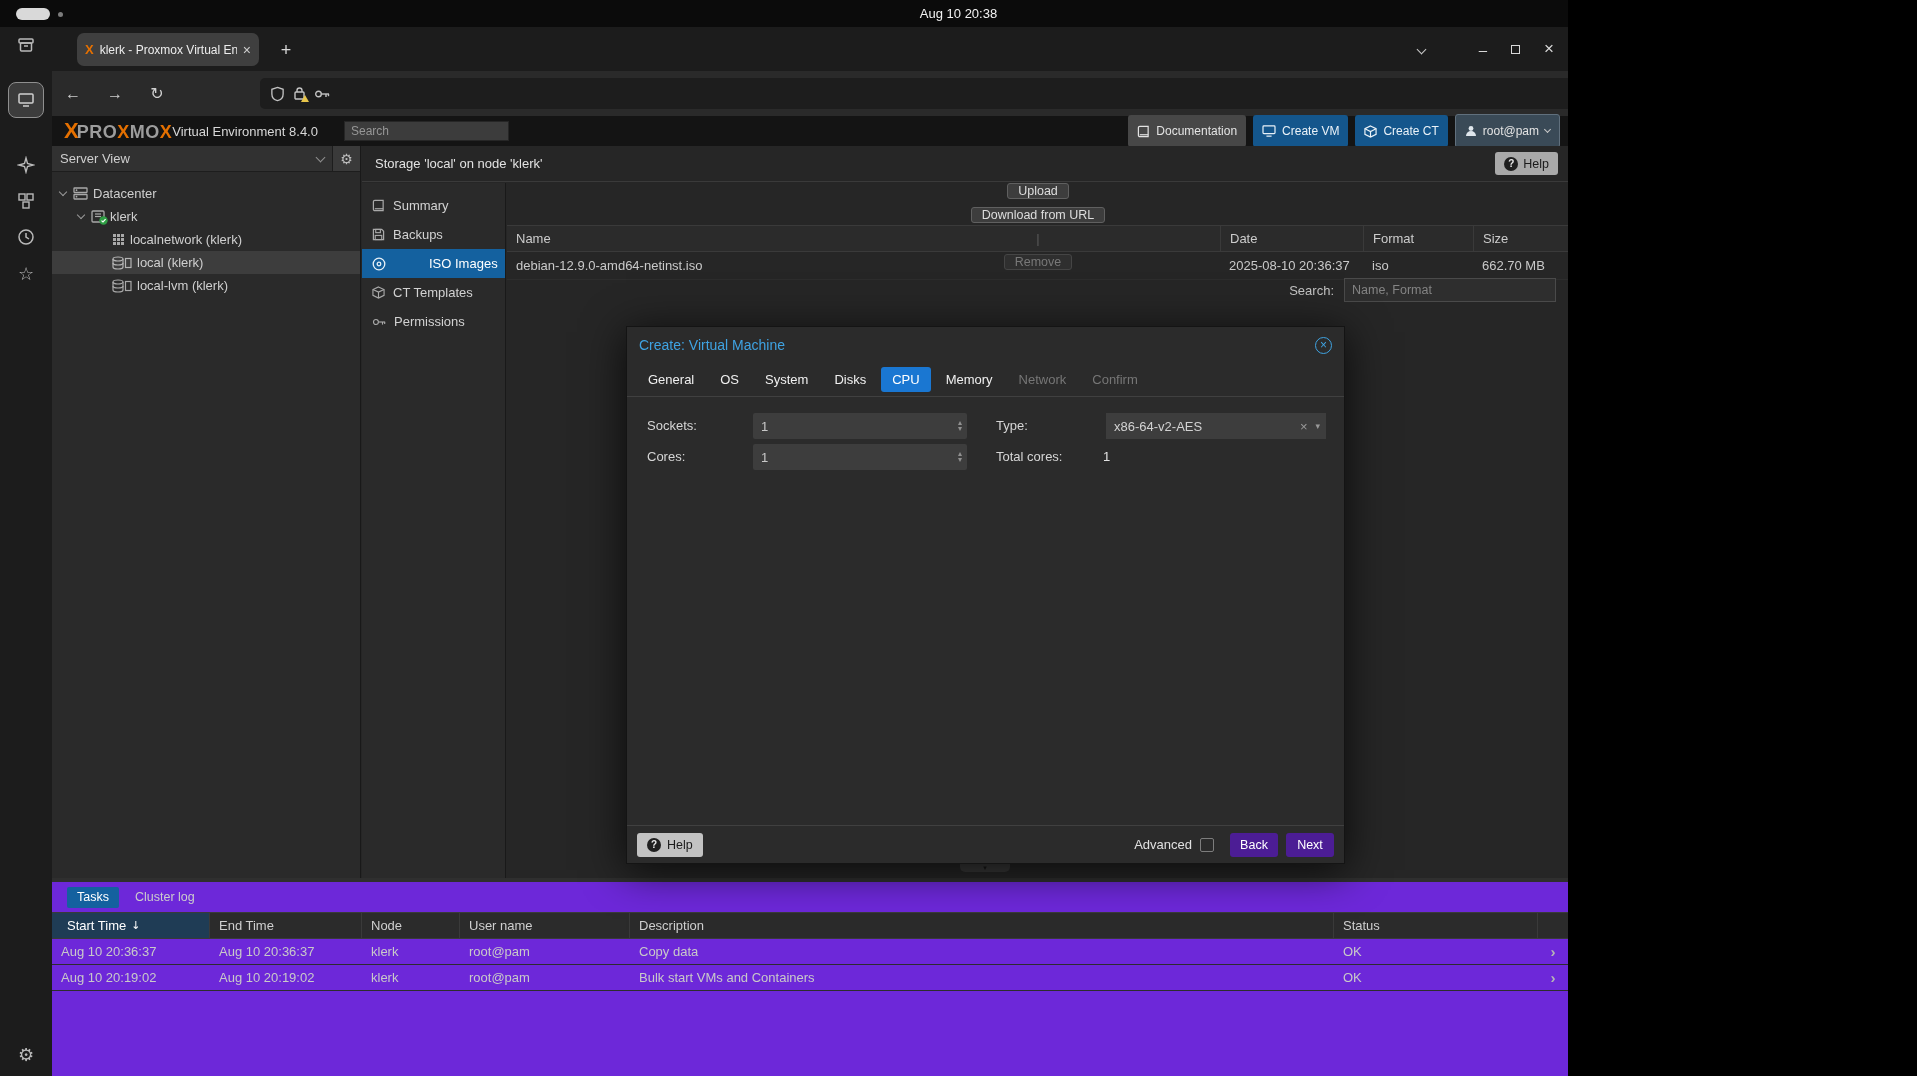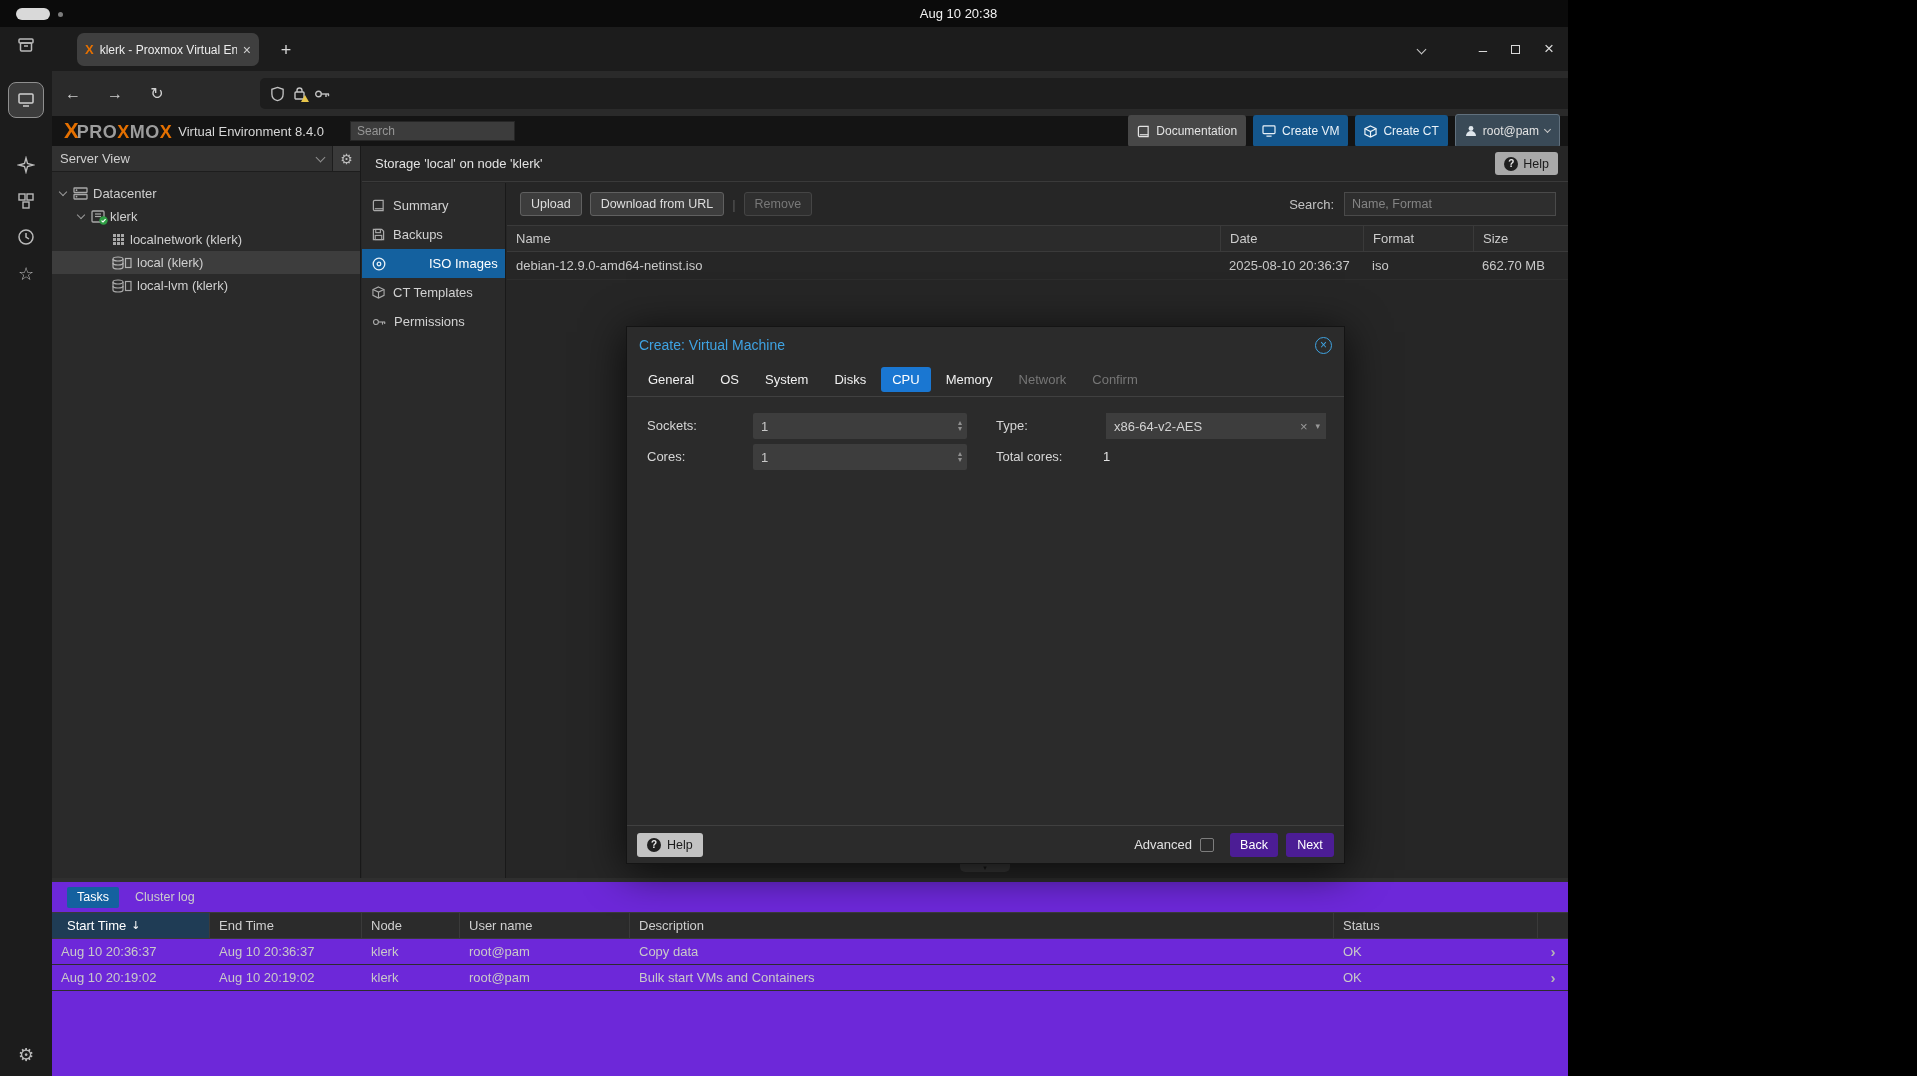--- a/index.html
+++ b/index.html
@@ -47,21 +47,21 @@
   .url-star { margin-left:auto; color:#cfcfcf; font-size:15px; }
   .chrome-right { position:absolute; right:10px; top:71px; height:45px; display:flex; align-items:center; gap:18px; color:#cfcfcf; }
 
   
   .pve { position:absolute; left:52px; top:116px; right:0; bottom:0; background:#262626; }
   .pve-header { position:absolute; left:0; top:0; right:0; height:30px; background:#141414; display:flex; align-items:center; padding:0 8px; }
   .logo { display:flex; align-items:baseline; margin-left:4px; }
   .logo-mark { color:#e57000; font-weight:bold; font-size:22px; letter-spacing:-2px; }
   .logo-t { font-weight:bold; font-size:18px; color:#9d9d9d; letter-spacing:0.5px; }
   .logo-o { font-weight:bold; font-size:18px; color:#e57000; letter-spacing:0.5px; }
-  .product { margin-left:6px; color:#d8d8d8; font-size:13px; }
+  .product { color:#d8d8d8; font-size:13px; }
   .pve-search { margin-left:26px; width:165px; height:20px; background:#3c3c3c; border:1px solid #262626; color:#d0d0d0; font-size:12px; padding:0 6px; }
   .pve-search::placeholder { color:#969696; }
   .hdr-right { margin-left:auto; display:flex; align-items:center; gap:7px; }
   .hbtn { height:22px; display:flex; align-items:center; gap:6px; padding:16px 9px; border-radius:3px; font-size:12px; }
   .hbtn-gray { background:#474747; color:#e3e3e3; }
   .hbtn-blue { background:#14568c; color:#eaf2f8; }
   .hbtn-user { background:#3a4a57; border:1px solid #61707d; color:#e3e3e3; }
 
   
   .tree-panel { position:absolute; left:0; top:30px; width:309px; bottom:198px; background:#2a2a2a; border-right:1px solid #191919; }
@@ -82,21 +82,21 @@
   .panel-title { color:#e2e2e2; font-size:13px; }
   .help-btn { margin-left:auto; height:23px; display:flex; align-items:center; gap:5px; padding:0 9px; background:#a9a9a9; color:#1b1b1b; border-radius:3px; font-size:12.5px; }
   .qmark { width:14px; height:14px; border-radius:50%; background:#1f1f1f; color:#e8e8e8; font-size:10px; display:flex; align-items:center; justify-content:center; font-weight:bold; }
 
   .cfg-menu { position:absolute; left:0; top:37px; width:144px; bottom:0; background:#2a2a2a; border-right:1px solid #191919; padding-top:8px; }
   .mitem { height:29px; display:flex; align-items:center; gap:8px; padding-left:10px; color:#d2d2d2; font-size:13px; }
   .mitem.selected { background:#14619f; color:#ffffff;gap:43px; }
   .mitem .mico { color:#a9a9a9; } .mitem.selected .mico { color:#e8f1f8; }
 
   .content { position:absolute; left:145px; top:37px; right:0; bottom:0; background:#262626; }
-  .toolbar { height:42px; display:flex; align-items:center; padding:0 12px 0 13px; gap:8px; }
+  .toolbar { height:42px; display:flex; align-items:center; padding:0 12px 0 13px; gap:8px;flex-direction:column; }
   .tbtn { height:24px; display:flex; align-items:center; padding:0 10px; background:#3d3d3d; border:1px solid #606060; border-radius:3px; color:#dedede; font-size:12.5px; }
   .tbtn.disabled { background:#2f2f2f; border-color:#454545; color:#787878; }
   .tb-sep { color:#5a5a5a; }
   .tb-right { margin-left:auto; display:flex; align-items:center; gap:10px; }
   .search-label { color:#c3c3c3; }
   .fsearch { width:212px; height:24px; background:#2e2e2e; border:1px solid #4a4a4a; color:#d0d0d0; padding:0 7px; font-size:12.5px; }
   .fsearch::placeholder { color:#848484; }
 
   .grid-head { height:27px; display:flex; border-top:1px solid #3a3a3a; border-bottom:1px solid #3a3a3a; background:#2b2b2b; color:#cccccc; }
   .gh-cell { display:flex; align-items:center; padding:0 9px; }

